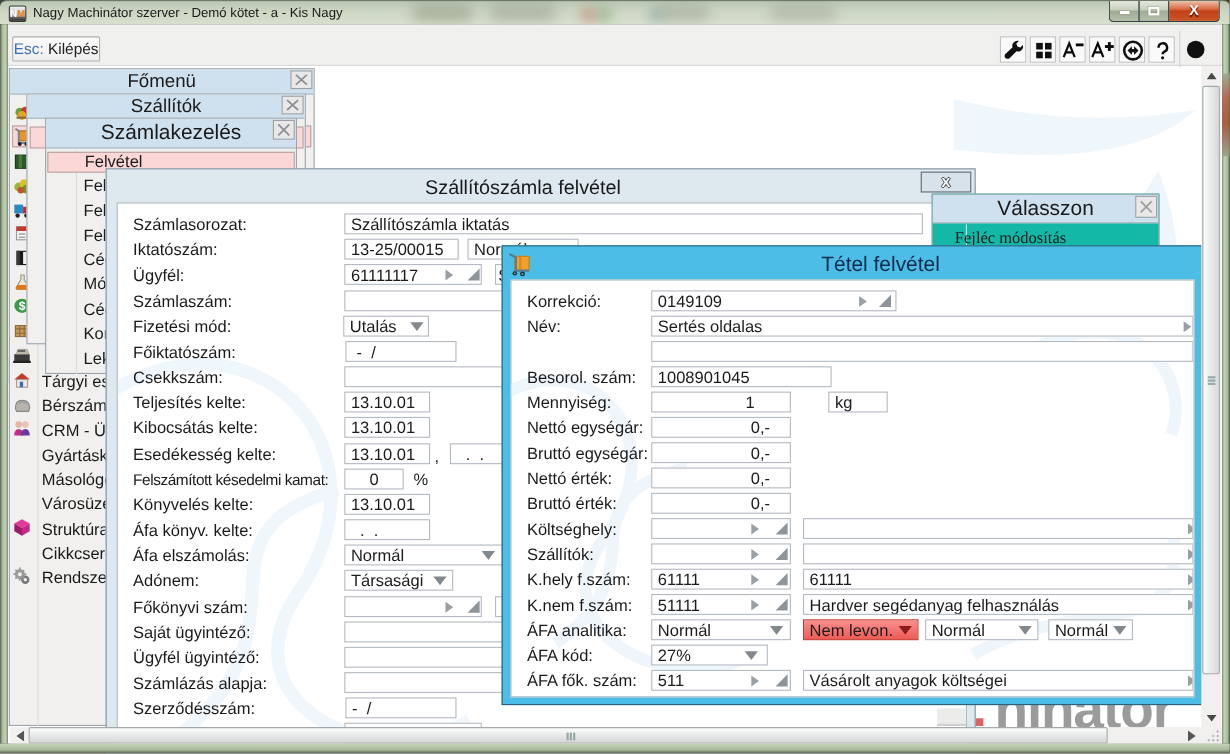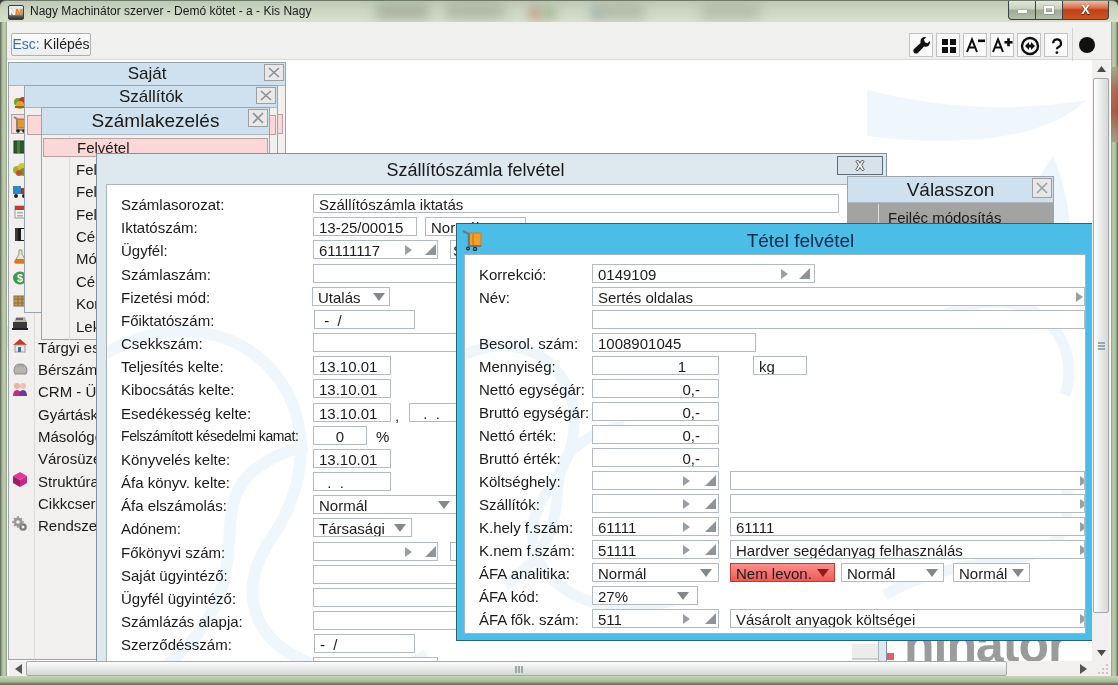--- a/index.html
+++ b/index.html
@@ -152,21 +152,21 @@
     <path d="M1046 95 q32 80 6 160 q-34 -55 -34 -115 z" opacity="0.8"></path>
     <path d="M1012 140 q24 55 2 115 q-28 -45 -24 -90 z" opacity="0.6"></path>
     <path d="M1020 420 q60 40 60 110 q-70 -20 -80 -80 z" opacity="0.5"></path>
   </g>
 </svg>
 <div class="abs" style="left:897px;top:556px;font-size:50px;font-weight:bold;color:#9b9b9b;letter-spacing:-1px;">hinátor</div>
 <div class="abs" style="left:880px;top:593px;width:7px;height:7px;background:#e0625f;"></div>
 </div>
 
 <div class="win" id="win-fomenu" style="left:8px;top:62px;width:278px;height:598px;background:#f1f0ee;">
-  <div class="wtitle" style="height:23px;font-size:17px;line-height:22px;">Saját</div>
+  <div class="wtitle" style="height:23px;font-size:17px;line-height:22px;">Főmenü</div>
   <div class="wx" style="right:1px;top:1px;width:20px;height:17px;">
       <svg width="18" height="15">
         <path d="M4 3 L14 12 M14 3 L4 12" stroke="#8a9096" stroke-width="1.6"></path>
       </svg>
     </div>
   <div class="abs" style="left:25px;top:24px;width:1px;height:573px;background:#dddcda;"></div>
   <div class="mrow sel" style="left:2px;top:51px;width:272px;height:20px;"></div>
   <svg class="abs" style="left:3px;top:30px;" width="17" height="17">
       <circle cx="6" cy="9" r="4" fill="#6aa23a"></circle>
       <circle cx="11" cy="8" r="4" fill="#c43a2a"></circle>
@@ -357,29 +357,29 @@
     <div class="fld" style="left:206px;top:403px;width:526px;height:19px;"></div>
     <div class="lbl" style="left:14px;top:428px;">Számlázás alapja:</div>
     <div class="fld" style="left:206px;top:426px;width:526px;height:19px;"></div>
     <div class="lbl" style="left:14px;top:451px;">Szerződésszám:</div>
     <div class="fld" style="left:207px;top:449px;width:101px;height:19px;">-&nbsp; /</div>
     <div class="fld" style="left:206px;top:472px;width:125px;height:19px;"></div>
     <div class="abs" style="left:745px;top:459px;width:30px;height:16px;background:#ececeb;border-bottom:2px solid #cfcfcf;"></div>
   </div>
 </div>
 
-<div class="win" id="win-valasszon" style="left:847px;top:176px;width:207px;height:64px;background:#a3a3a3;">
+<div class="win" id="win-valasszon" style="left:847px;top:176px;width:207px;height:64px;background:#14b8a6;">
   <div class="wtitle" style="height:26px;font-size:19px;line-height:25px;">Válasszon</div>
   <div class="wx" style="right:1px;top:1px;width:20px;height:20px;">
       <svg width="18" height="18">
         <path d="M4 4 L14 14 M14 4 L4 14" stroke="#9aa0a6" stroke-width="1.6"></path>
       </svg>
     </div>
   <div class="abs" style="left:30px;top:27px;width:1px;height:37px;background:#ddd;"></div>
-  <div class="mrow" style="left:40px;top:32px;width:170px;height:20px;">Fejléc módosítás</div>
+  <div class="mrow" style="left:20px;top:32px;width:170px;height:20px;font-family:Liberation Serif, serif;">Fejléc módosítás</div>
 </div>
 
 <div class="abs" id="dlg2" style="left:456px;top:223px;width:637px;height:418px;background:#4cbde7;border:1px solid #2a6277;">
   <div class="abs" style="left:0;top:0;width:100%;height:29px;text-align:center;">
     <span style="font-size:19px;line-height:34px;color:#0d2b4d;position:relative;left:26px;">Tétel felvétel</span>
   </div>
   <svg class="abs" style="left:4px;top:4px;" width="24" height="24">
     <rect x="7" y="5" width="13" height="13" fill="#f0a02c" stroke="#c87f14" stroke-width="1"></rect>
     <path d="M12 5 l0 13" stroke="#d88a18" stroke-width="2"></path>
     <path d="M2 3 l6 3 0 12 12 0" fill="none" stroke="#5a7d96" stroke-width="2"></path>

